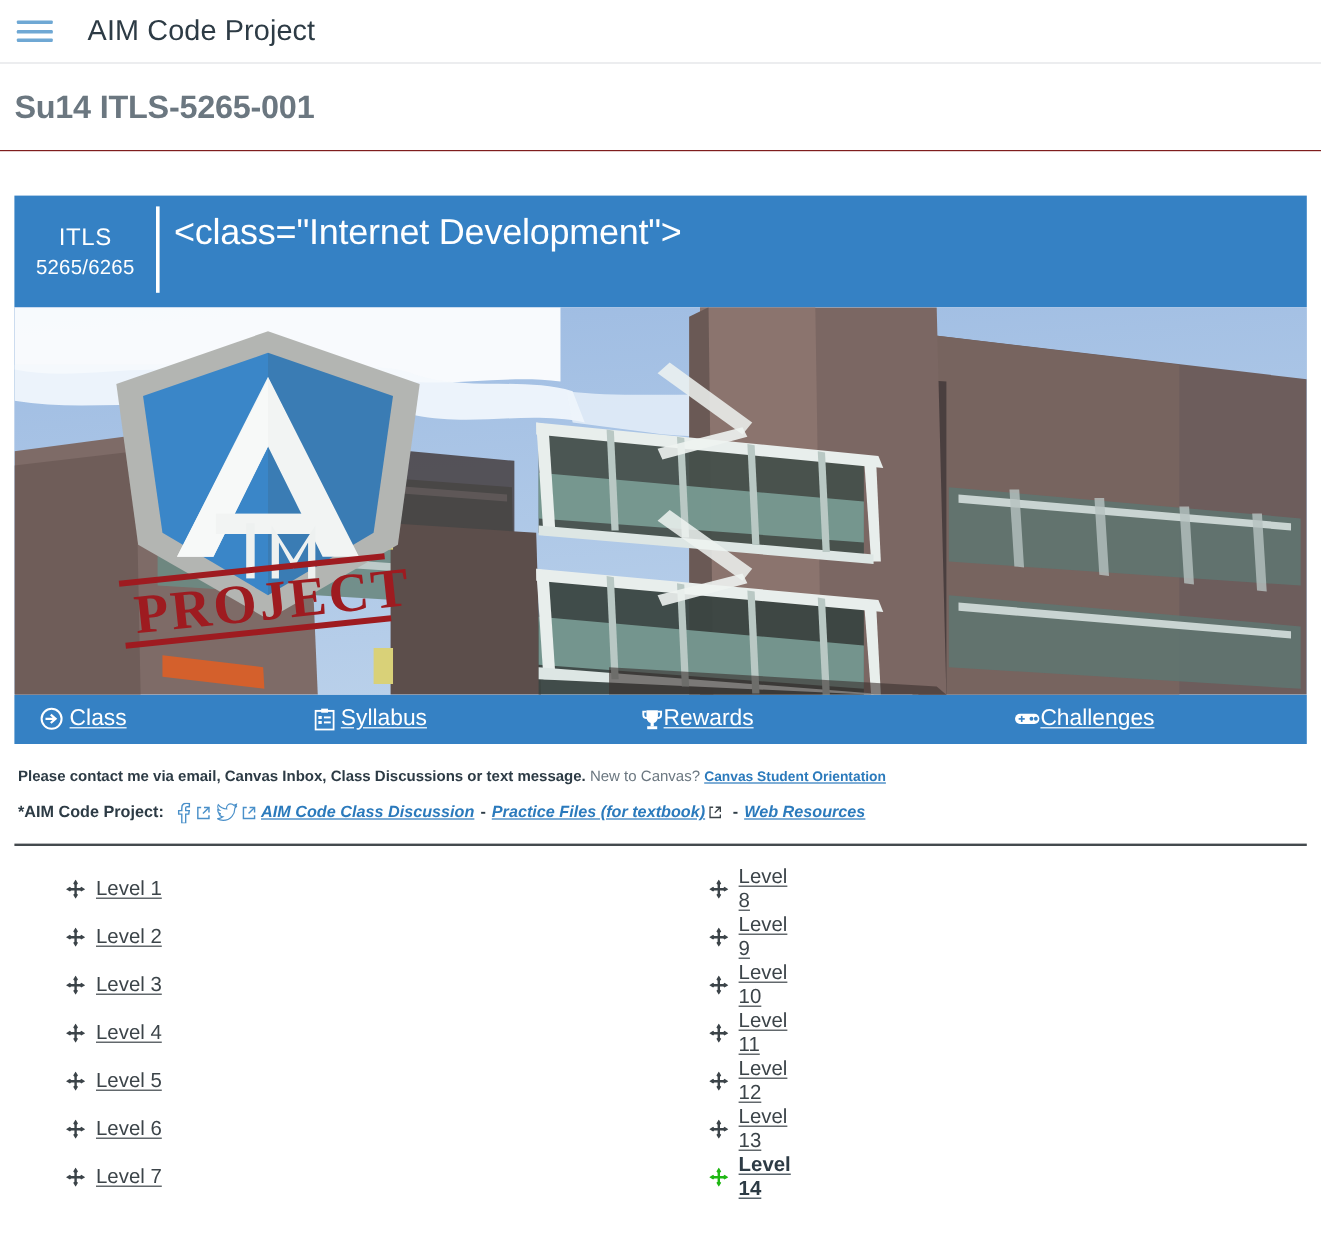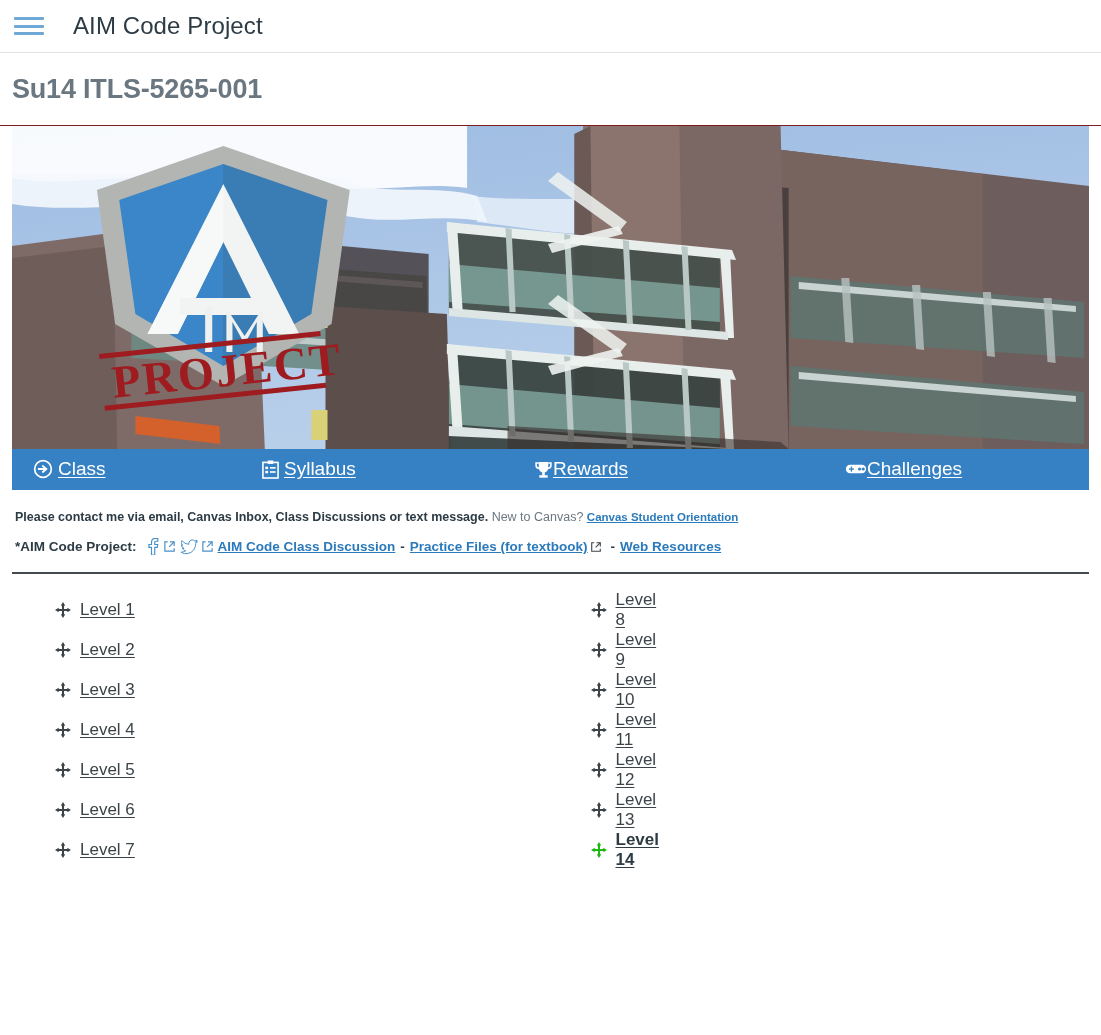--- a/index.html
+++ b/index.html
@@ -163,20 +163,21 @@
     flex-wrap: nowrap;
   }
   .row2 .lbl { font-weight: bold; color: #2d3b45; margin-right: 7px; }
   .social-ico { margin: 0 1px; display: inline-flex; align-items: center; cursor: pointer; }
   .ext-ico { margin: 0 4px 0 2px; display: inline-flex; align-items: flex-end; }
   .row2 a {
     color: #2b7abc;
     text-decoration: underline;
     font-weight: bold;
     cursor: pointer;
+    font-style: italic;
   }
   .row2 .sep { margin: 0 5px; font-weight: bold; color: #2d3b45; }
 
   
   .levels-hr {
     border: 0;
     border-top: 2px solid #444a4e;
     margin: 16px 0 0 0;
   }
 
@@ -214,20 +215,28 @@
   </div>
   <div class="topbar-title">AIM Code Project</div>
 </div>
 
 <div class="page-title-wrap">
   <div class="page-title">Su14 ITLS-5265-001</div>
 </div>
 
 <div class="content">
 
+  <div class="banner">
+    <div class="banner-code">
+      <div class="c1">ITLS</div>
+      <div class="c2">5265/6265</div>
+    </div>
+    <div class="banner-divider"></div>
+    <div class="banner-title">&lt;class="Internet Development"&gt;</div>
+  </div>
 
   <div class="hero">
     <svg viewBox="0 0 1065 323" preserveAspectRatio="none">
       <defs>
         <linearGradient id="sky" x1="0" y1="0" x2="0.3" y2="1">
           <stop offset="0" stop-color="#9dbbe2"></stop>
           <stop offset="1" stop-color="#b9d0ea"></stop>
         </linearGradient>
         <linearGradient id="shieldg" x1="0" y1="0" x2="1" y2="0">
           <stop offset="0" stop-color="#3a86c8"></stop>

